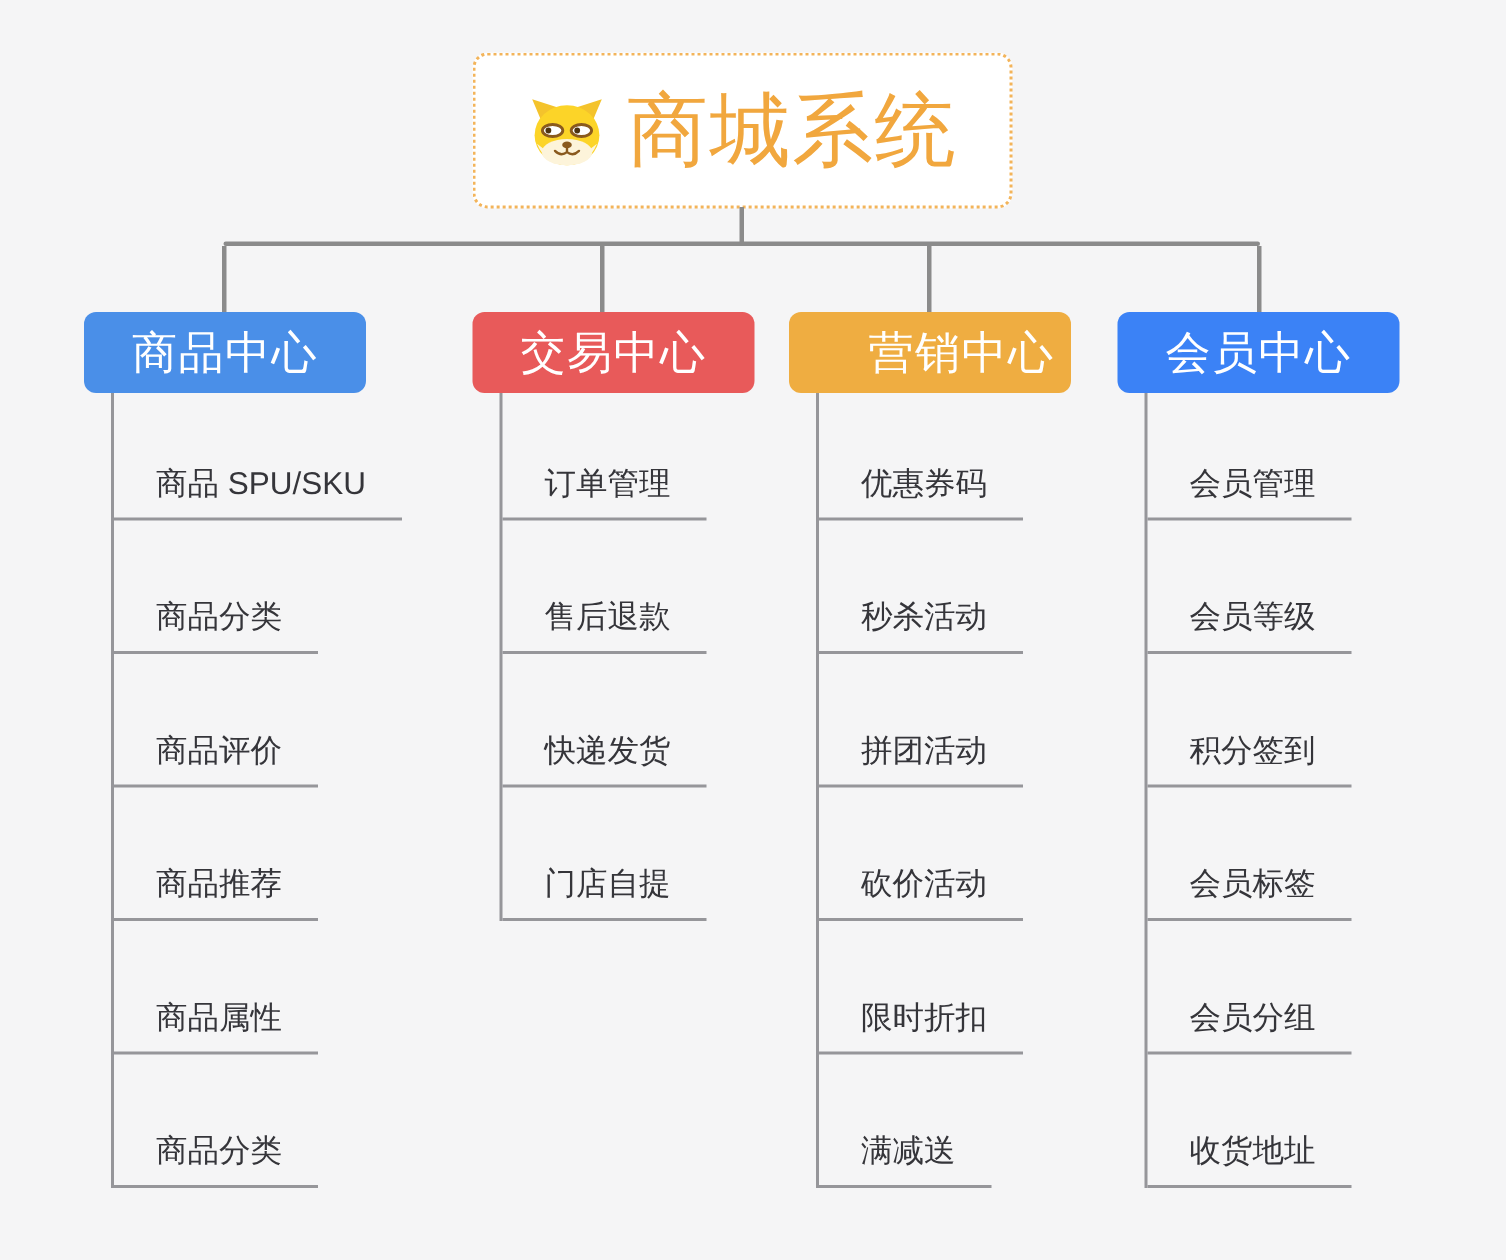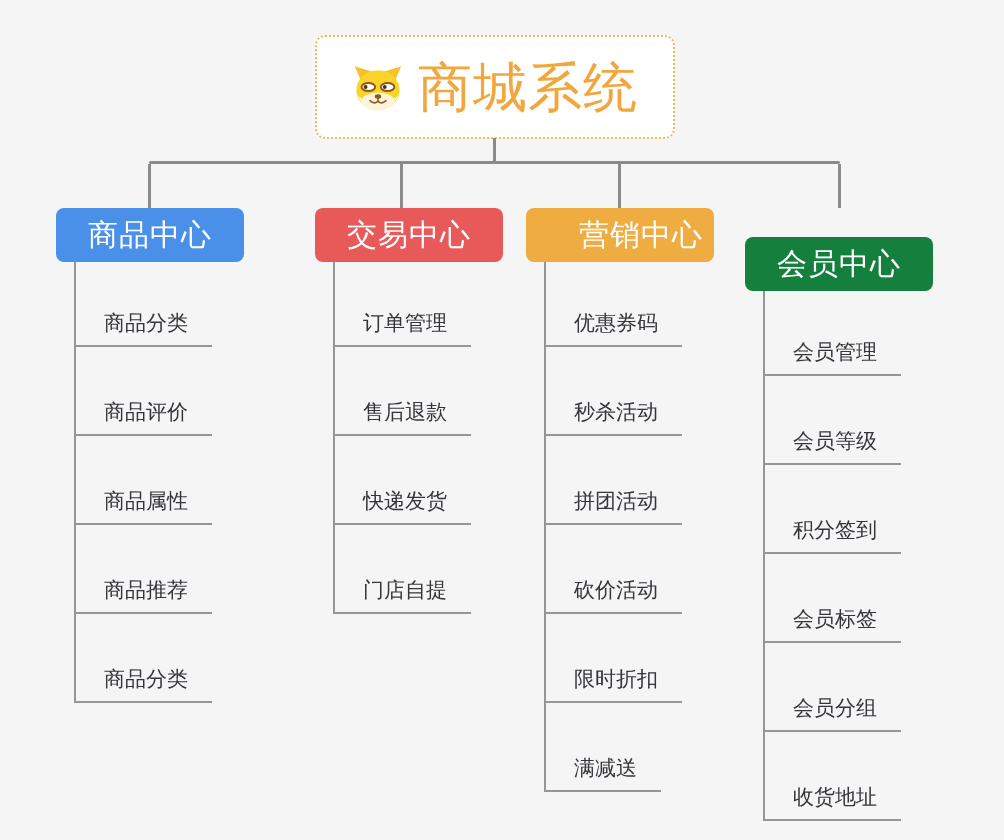--- a/index.html
+++ b/index.html
@@ -74,24 +74,25 @@
 <div class="connector conn-drop drop-0" style="background: rgb(139, 139, 139);"></div>
 <div class="connector conn-drop drop-1" style="background: rgb(139, 139, 139);"></div>
 <div class="connector conn-drop drop-2" style="background: rgb(139, 139, 139);"></div>
 <div class="connector conn-drop drop-3" style="background: rgb(139, 139, 139);"></div>
 
 <div class="branch branch-0">
   <div class="branch-header" style="background: rgb(74, 143, 232);">
     <span>商品中心</span>
   </div>
   <div class="branch-children">
+    <div class="child"><span class="child-label">商品 SPU/SKU</span></div>
     <div class="child"><span class="child-label">商品分类</span></div>
     <div class="child"><span class="child-label">商品评价</span></div>
+    <div class="child"><span class="child-label">商品推荐</span></div>
     <div class="child"><span class="child-label">商品属性</span></div>
-    <div class="child"><span class="child-label">商品推荐</span></div>
     <div class="child"><span class="child-label">商品分类</span></div>
   </div>
 </div>
 
 <div class="branch branch-1">
   <div class="branch-header" style="background: rgb(232, 90, 90);">
     <span>交易中心</span>
   </div>
   <div class="branch-children">
     <div class="child"><span class="child-label">订单管理</span></div>
@@ -109,21 +110,21 @@
     <div class="child"><span class="child-label">优惠券码</span></div>
     <div class="child"><span class="child-label">秒杀活动</span></div>
     <div class="child"><span class="child-label">拼团活动</span></div>
     <div class="child"><span class="child-label">砍价活动</span></div>
     <div class="child"><span class="child-label">限时折扣</span></div>
     <div class="child"><span class="child-label">满减送</span></div>
   </div>
 </div>
 
 <div class="branch branch-3">
-  <div class="branch-header" style="background: #15803d; margin-top: 29px;">
+  <div class="branch-header" style="background: #3b82f6;">
     <span>会员中心</span>
   </div>
   <div class="branch-children">
     <div class="child"><span class="child-label">会员管理</span></div>
     <div class="child"><span class="child-label">会员等级</span></div>
     <div class="child"><span class="child-label">积分签到</span></div>
     <div class="child"><span class="child-label">会员标签</span></div>
     <div class="child"><span class="child-label">会员分组</span></div>
     <div class="child"><span class="child-label">收货地址</span></div>
   </div>

